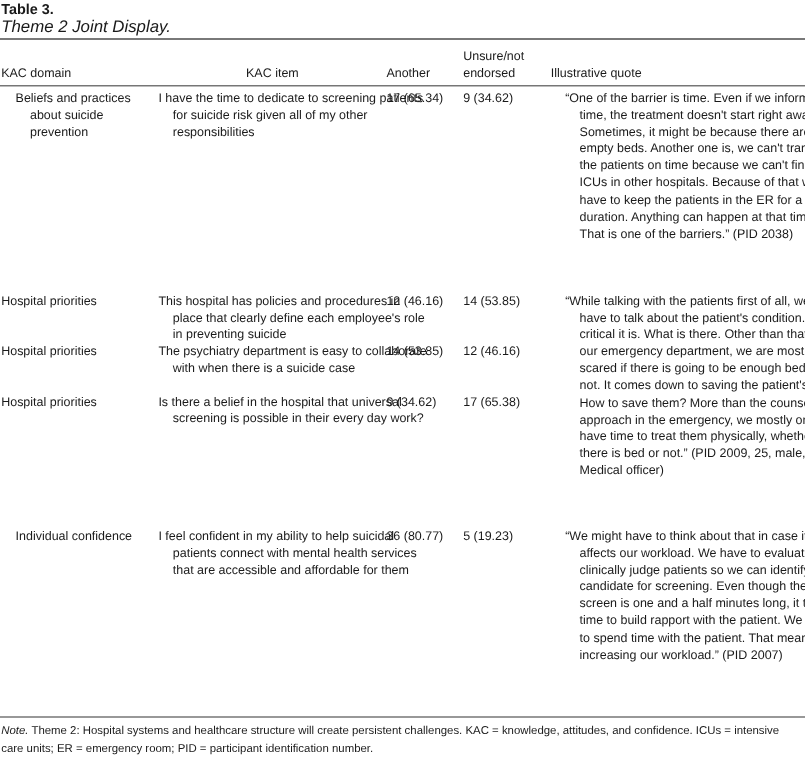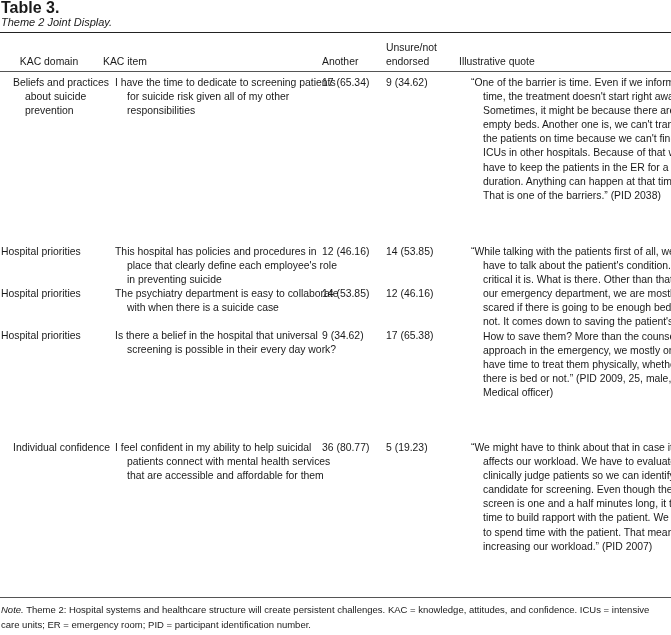--- a/index.html
+++ b/index.html
@@ -1,30 +1,30 @@
 <!DOCTYPE html>
 <html><head>
 <meta charset="utf-8">
 <style>
   html, body { margin: 0; padding: 0; background: #ffffff; }
   body {
     width: 671px; height: 635px; position: relative; overflow: hidden;
     font-family: "Liberation Sans", sans-serif; color: #1a1a1a;
     font-size: 10.4px; line-height: 14.1px;
   }
-  .title { position: absolute; left: 1px; top: 1px; font-weight: bold; font-size: 16px; }
-  .subtitle { position: absolute; left: 1px; top: 15px; font-style: italic; font-size: 11px; }
+  .title { position: absolute; left: 1px; top: 1px; font-weight: bold; font-size: 12px; }
+  .subtitle { position: absolute; left: 1px; top: 15px; font-style: italic; font-size: 14px; }
   .rule-top { position: absolute; left: 0; width: 671px; top: 32px; height: 1px; background: #222; }
   .rule-head { position: absolute; left: 0; width: 671px; top: 71px; height: 1px; background: #555; }
   .rule-bottom { position: absolute; left: 0; width: 671px; top: 597px; height: 1px; background: #555; }
   .hdr { position: absolute; top: 39px; height: 30px; display: flex; align-items: flex-end; }
   .cell { position: absolute; }
   .hang { padding-left: 24px; text-indent: -12px; }
-  .c-domain { left: 1px; width: 96px; justify-content: center; }
-  .c-item { left: 103px; width: 214px; }
+  .c-domain { left: 1px; width: 96px; }
+  .c-item { left: 120px; width: 214px; justify-content: center; }
   .c-end { left: 322px; width: 60px; }
   .c-uns { left: 386px; width: 68px; }
   .c-quote { left: 459px; width: 212px; }
   .note { position: absolute; left: 1px; top: 603px; width: 668px; font-size: 9.5px; line-height: 14.5px; }
   .note em { font-style: italic; }
 </style>
 </head>
 <body>
 
 <div class="title">Table 3.</div>

